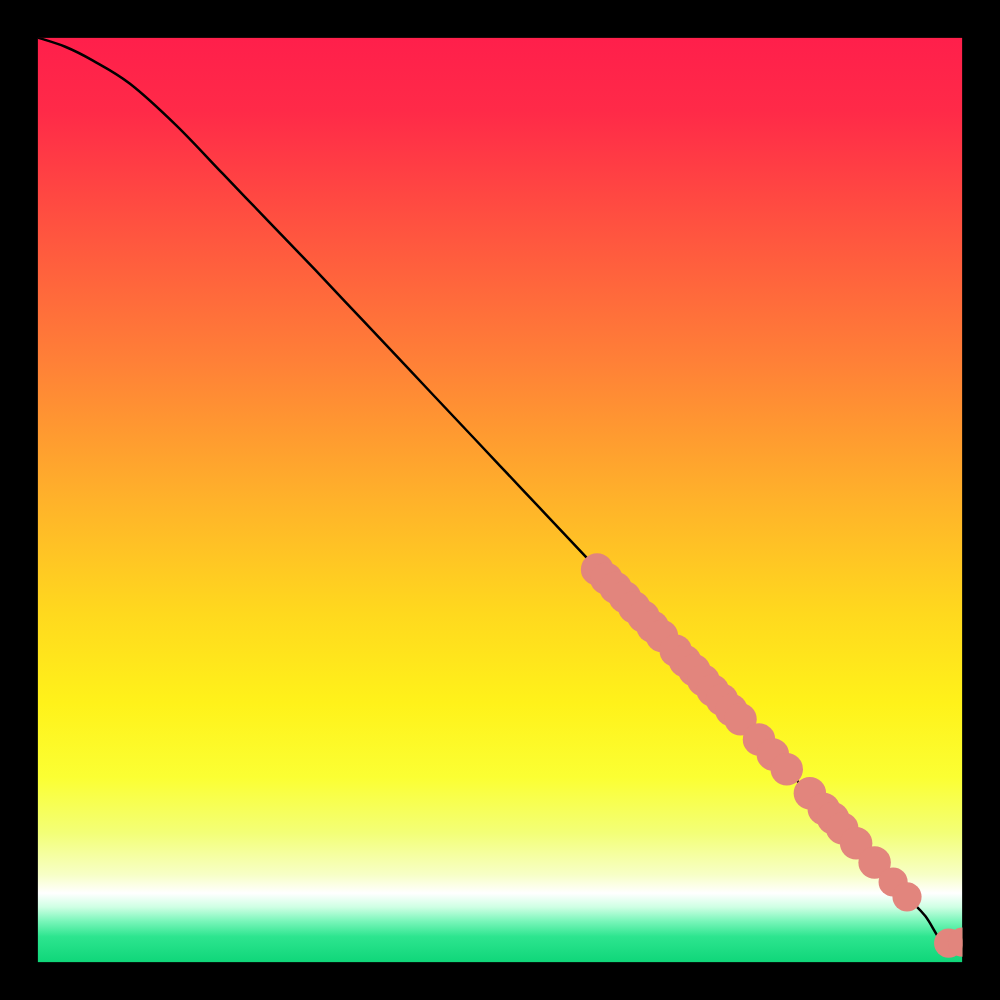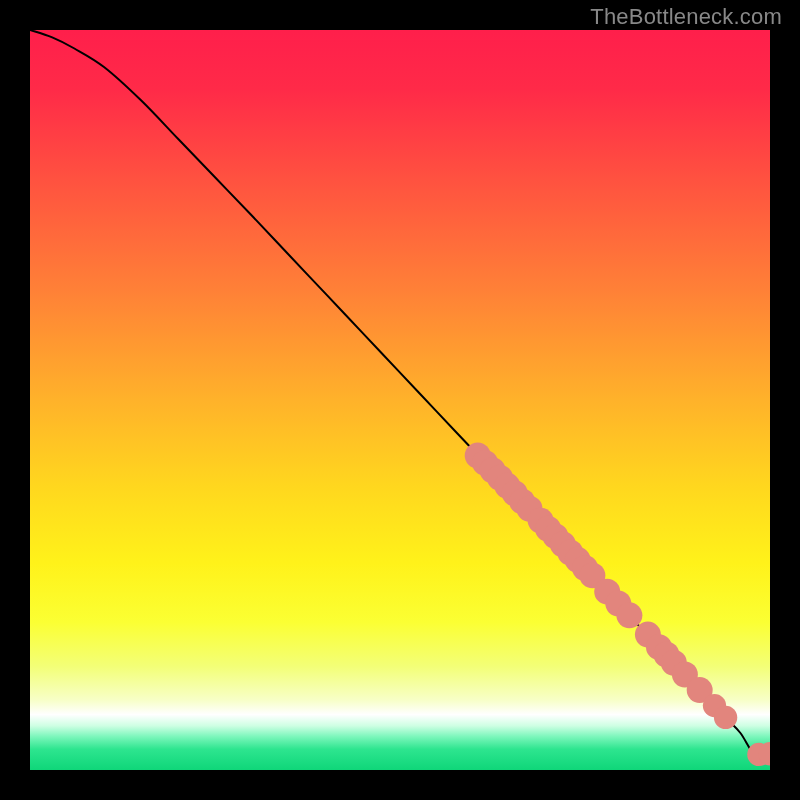--- a/index.html
+++ b/index.html
@@ -37,21 +37,20 @@
     position: absolute;
     left: 0; top: 0;
     width: 740px; height: 740px;
     overflow: visible;
   }
 </style>
 </head>
 <body>
 
 <div class="frame">
-  <div class="watermark">TheBottleneck.com</div>
 
   <div class="plot">
     <svg class="gradient" viewBox="0 0 740 740" preserveAspectRatio="none">
       <defs>
         <linearGradient id="bg" x1="0" y1="0" x2="0" y2="1">
             <stop offset="0.00%" stop-color="#ff1f4b"></stop>
             <stop offset="8.00%" stop-color="#ff2a48"></stop>
             <stop offset="20.00%" stop-color="#ff5140"></stop>
             <stop offset="35.00%" stop-color="#ff8037"></stop>
             <stop offset="50.00%" stop-color="#ffb22a"></stop>

